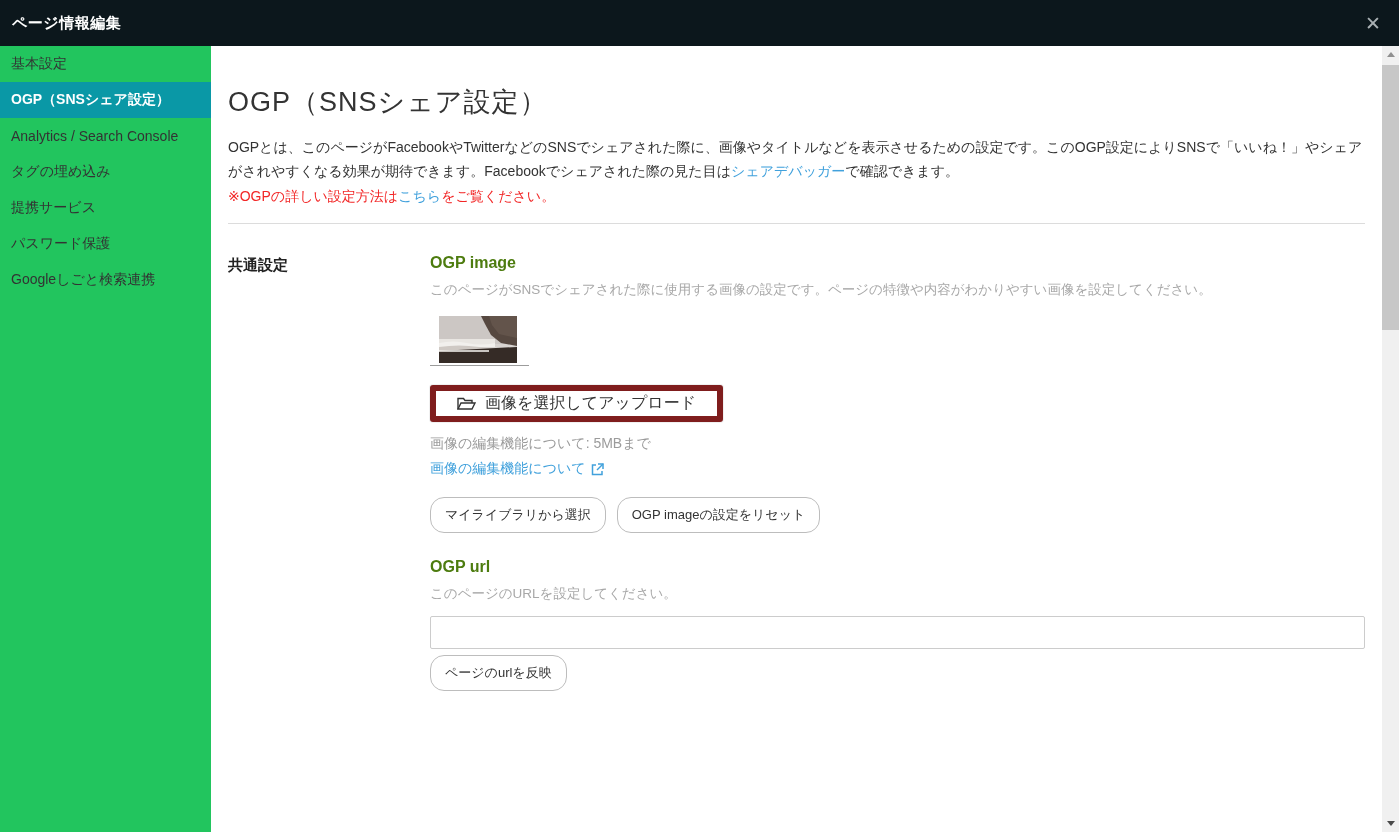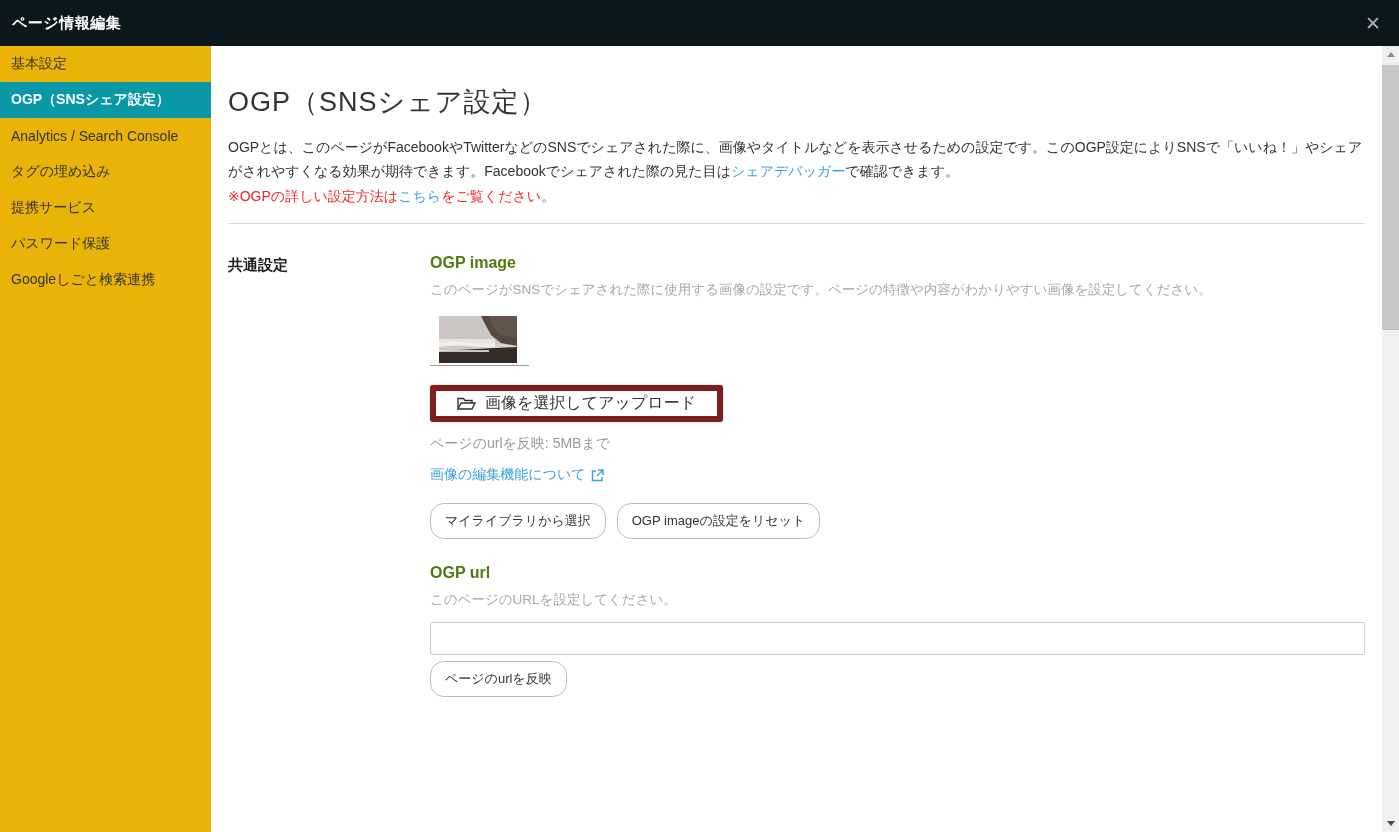--- a/index.html
+++ b/index.html
@@ -14,21 +14,21 @@
     height:46px; background:#0c171c; display:flex; align-items:center;
     padding:0 14px 0 12px; justify-content:space-between;
   }
   .topbar-title { color:#fff; font-size:15px; font-weight:bold; letter-spacing:.5px; }
   .close-btn {
     color:#aab1b4; font-size:19px; font-weight:bold; cursor:pointer;
     line-height:1; padding:2px 4px; user-select:none;
   }
   
   .body { display:flex; height:786px; }
-  .sidebar { width:211px; background:#eab308; flex:none; }
+  .sidebar { width:211px; background:#22c55e; flex:none; }
   .nav-item {
     height:36px; display:flex; align-items:center; padding-left:11px;
     font-size:14px; color:#333; cursor:pointer;
   }
   .nav-item.active { background:#0a98a6; color:#fff; font-weight:bold; }
   
   .content { flex:1; padding:0 17px; overflow:hidden; background:#fff; }
   h1.page-h1 { font-size:27px; font-weight:400; color:#333; margin-top:38px; letter-spacing:1px; }
   .intro { font-size:14px; line-height:24px; margin-top:15px; color:#333; }
   .note  { font-size:14px; line-height:22px; margin-top:2px; color:#f22626; }
@@ -43,21 +43,21 @@
   
   .thumb-wrap { margin-top:17px; width:99px; border-bottom:1px solid #9c9c9c; padding:0 0 2px 9px; display:inline-block; }
   .thumb { display:block; }
   .upload-btn {
     margin-top:15px; display:inline-flex; align-items:center; gap:9px;
     height:37px; padding:0 21px; background:#fff; border:6px solid #7f1d1d;
     border-radius:3px; font-size:16px; color:#333; cursor:pointer;
     box-shadow:0 0 0 1px #f0f0f0;
   }
   .small-note { font-size:14px; color:#9b9b9b; margin-top:13px; }
-  .edit-link { display:inline-flex; align-items:center; gap:5px; margin-top:13px; font-size:14px; }
+  .edit-link { display:inline-flex; align-items:center; gap:5px; margin-top:7px; font-size:14px; }
   .btn-row { margin-top:19px; display:flex; gap:11px; }
   .sm-btn {
     background:#fff; border:1px solid #bdbdbd; border-radius:14px;
     font-size:13px; color:#333; padding:8px 14px; cursor:pointer;
     font-family:inherit;
   }
   
   .sect { margin-top:25px; }
   .sect.first-gap { margin-top:24px; }
   .f-input {
@@ -150,21 +150,21 @@
             <div>
               <button class="upload-btn">
                 <svg class="icon-svg" width="19" height="15" viewBox="0 0 19 15" fill="none" stroke="#333" stroke-width="1.4">
                   <path d="M1 13 V2.5 H6.5 L8 4.5 H15 V7"></path>
                   <path d="M1 13 L4 7 H18 L15 13 Z"></path>
                 </svg>
                 <span>画像を選択してアップロード</span>
               </button>
             </div>
 
-            <div class="small-note">ページのurlを反映: 5MBまで</div>
+            <div class="small-note">画像の編集機能について: 5MBまで</div>
 
             <div>
               <a class="tx-link edit-link">
                 <span>画像の編集機能について</span>
                 <svg class="icon-svg" width="13" height="13" viewBox="0 0 13 13" fill="none" stroke="#41a1dc" stroke-width="1.5">
                   <path d="M5 2 H1.5 V11.5 H11 V8"></path>
                   <path d="M7 1 H12 V6"></path>
                   <path d="M12 1 L6 7"></path>
                 </svg>
               </a>

